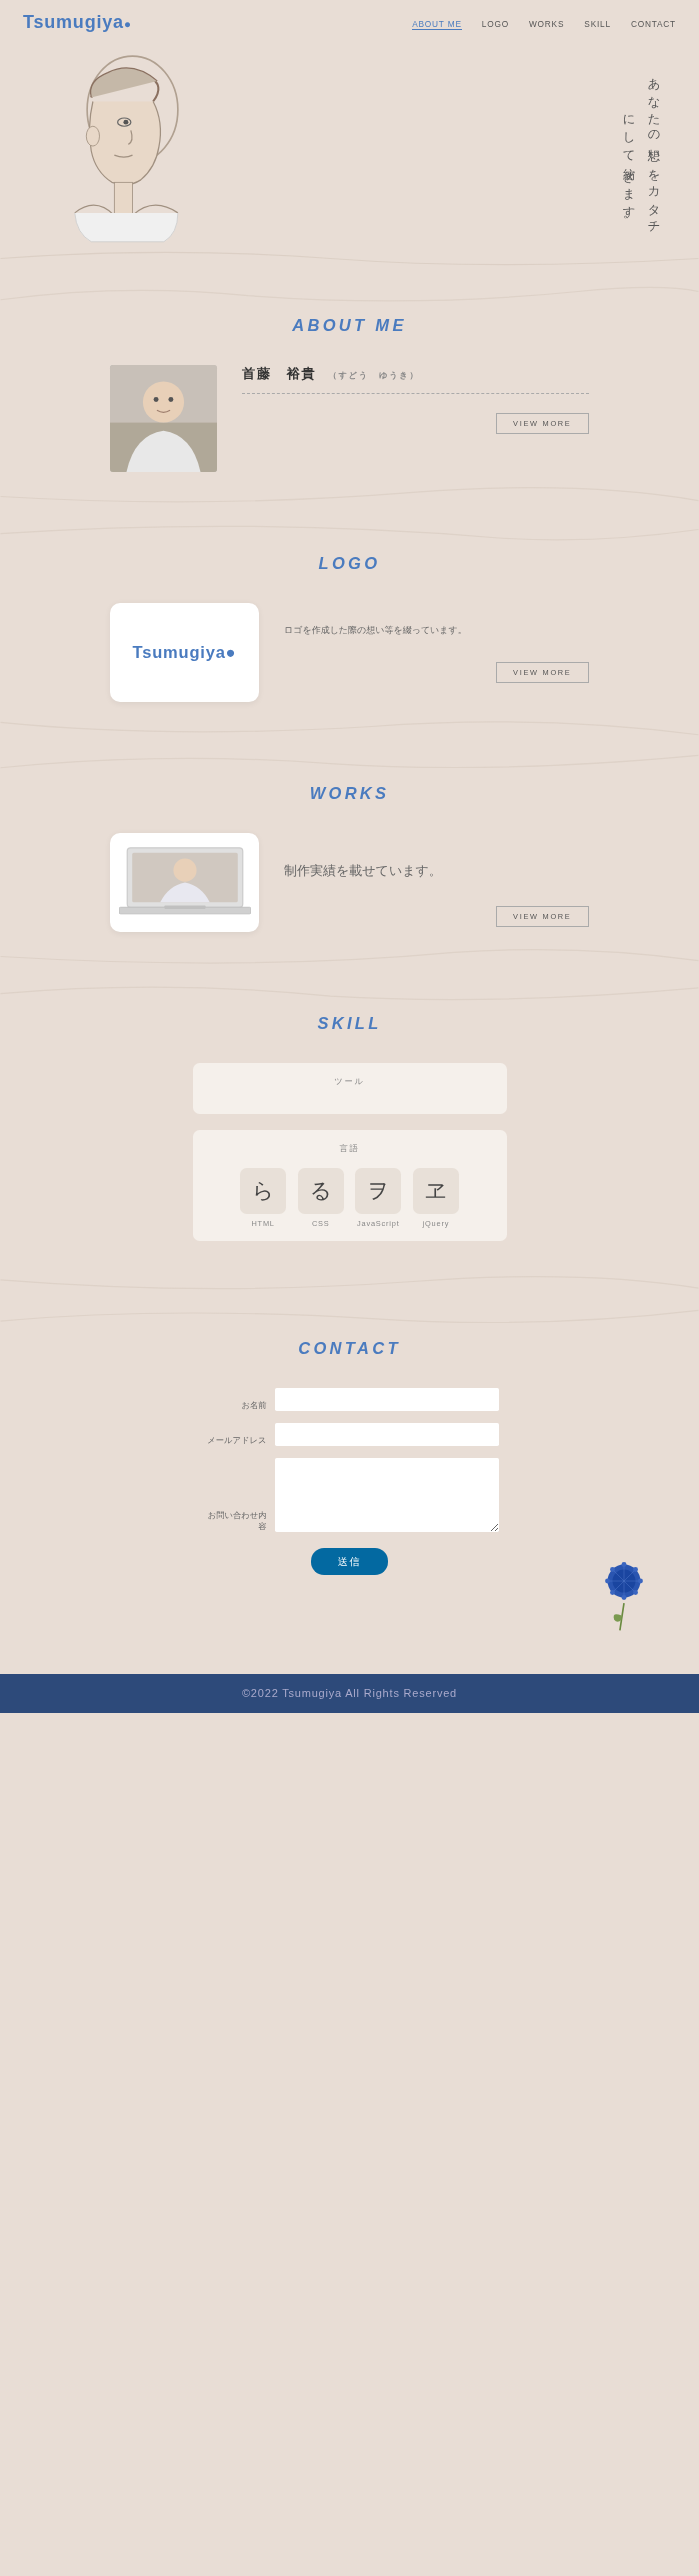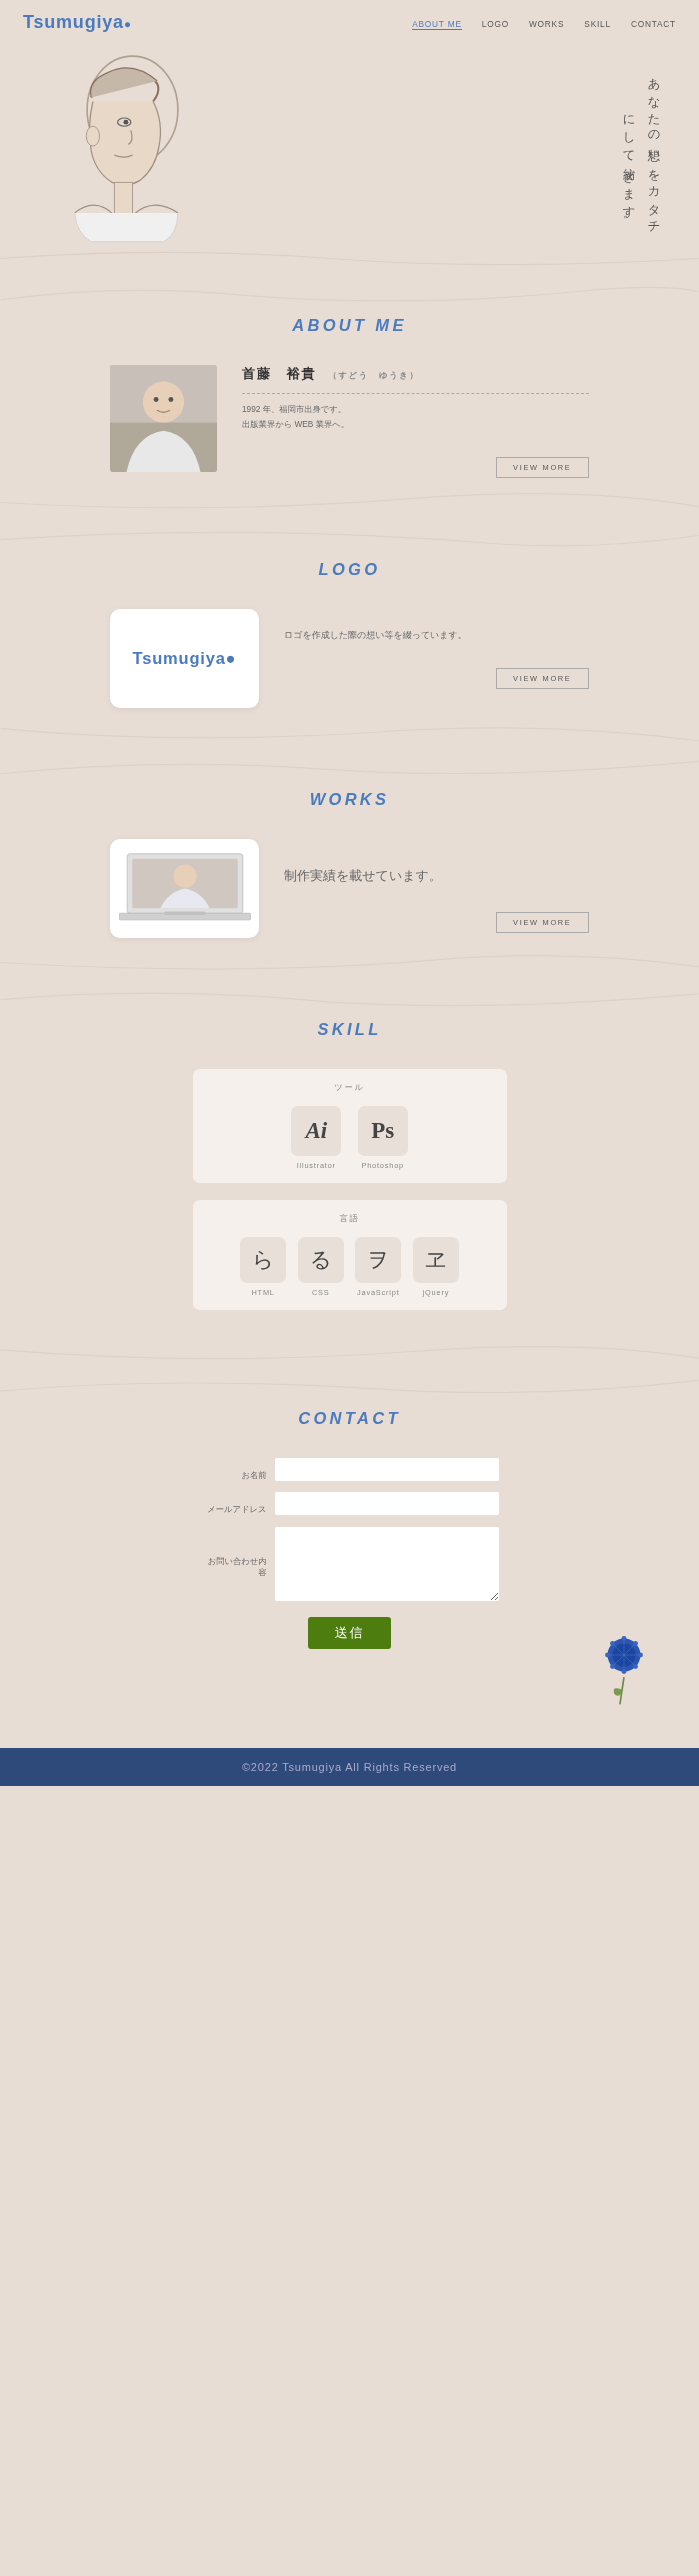--- a/index.html
+++ b/index.html
@@ -317,25 +317,25 @@
       outline: none;
       resize: vertical;
       align-self: flex-start;
     }
     .submit-area {
       text-align: center;
       margin-top: 16.5px;
     }
     .submit-btn {
       padding: 6.6px 26.5px;
-      background-color: #4d7c0f;
+      background-color: #0369a1;
       color: #fff;
       border: none;
-      border-radius: 3px;
-      font-size: 13px;
+      border-radius: 13px;
+      font-size: 10px;
       letter-spacing: 1.7px;
       cursor: pointer;
     }
 
     
     footer {
       background-color: #2d4a7a;
       color: #aac;
       text-align: center;
       padding: 13.2px;
@@ -439,24 +439,20 @@
         <circle cx="74" cy="42" r="3" fill="#555"></circle>
         <path d="M57 55 Q65 60 73 55" fill="none" stroke="#a08070" stroke-width="1.5"></path>
       </svg>
     </div>
     <div class="about-info">
       <div class="about-name">
         <span>首藤　裕貴</span>
         <span class="about-name-kana">（すどう　ゆうき）</span>
       </div>
       <hr class="about-divider">
-      <div class="about-desc">
-        <p>1992 年、福岡市出身です。</p>
-        <p>出版業界から WEB 業界へ。</p>
-      </div>
       <button class="view-more-btn">VIEW MORE</button>
     </div>
   </div>
   <svg class="section-wave" style="bottom:0;top:auto;" viewBox="0 0 846 40" height="33">
     <path d="M0 20 Q250 35 500 15 Q700 0 846 25" fill="none" stroke="#c0b0a0" stroke-width="1.5" opacity="0.5"></path>
   </svg>
 </section>
 
 <section id="logo" style="position:relative;">
   <svg class="section-wave" style="top:0;" viewBox="0 0 846 40" height="33">
@@ -515,34 +511,20 @@
 
 <section id="skill" style="position:relative;">
   <svg class="section-wave" style="top:0;" viewBox="0 0 846 40" height="33">
     <path d="M0 25 Q200 8 400 28 Q600 40 846 18" fill="none" stroke="#c0b0a0" stroke-width="1.5" opacity="0.5"></path>
   </svg>
   <h2 class="section-title">SKILL</h2>
   <div class="skill-content">
 
     <div class="skill-card">
       <div class="skill-card-title">ツール</div>
-      <div class="skill-icons">
-        <div class="skill-icon-item">
-          <div class="skill-icon-box">
-            <span class="skill-icon-ai">Ai</span>
-          </div>
-          <span class="skill-icon-label">Illustrator</span>
-        </div>
-        <div class="skill-icon-item">
-          <div class="skill-icon-box">
-            <span class="skill-icon-ps">Ps</span>
-          </div>
-          <span class="skill-icon-label">Photoshop</span>
-        </div>
-      </div>
     </div>
 
     <div class="skill-card">
       <div class="skill-card-title">言語</div>
       <div class="skill-lang-icons">
         <div class="skill-icon-item">
           <div class="skill-lang-box">
             <span>ら</span>
           </div>
           <span class="skill-icon-label">HTML</span>
@@ -580,21 +562,21 @@
   <h2 class="section-title">CONTACT</h2>
   <div class="contact-content">
     <div class="form-row">
       <label class="form-label">お名前</label>
       <input class="form-input" type="text" style="">
     </div>
     <div class="form-row">
       <label class="form-label">メールアドレス</label>
       <input class="form-input" type="email" style="">
     </div>
-    <div class="form-row" style="align-items:center;">
+    <div class="form-row" style="align-items:flex-end;">
       <label class="form-label" style="padding-top:6.6px;">お問い合わせ内容</label>
       <textarea class="form-textarea" style=""></textarea>
     </div>
     <div class="submit-area">
       <button class="submit-btn">送信</button>
     </div>
   </div>
 
   <div class="deco-flower">
     <svg viewBox="0 0 60 90" width="50" height="74">

